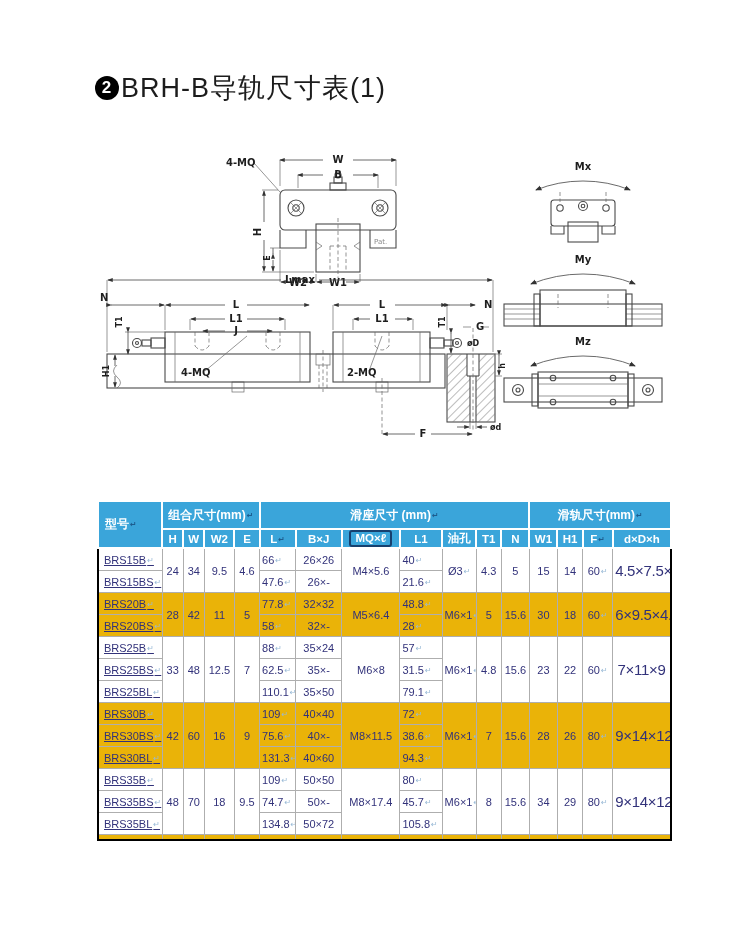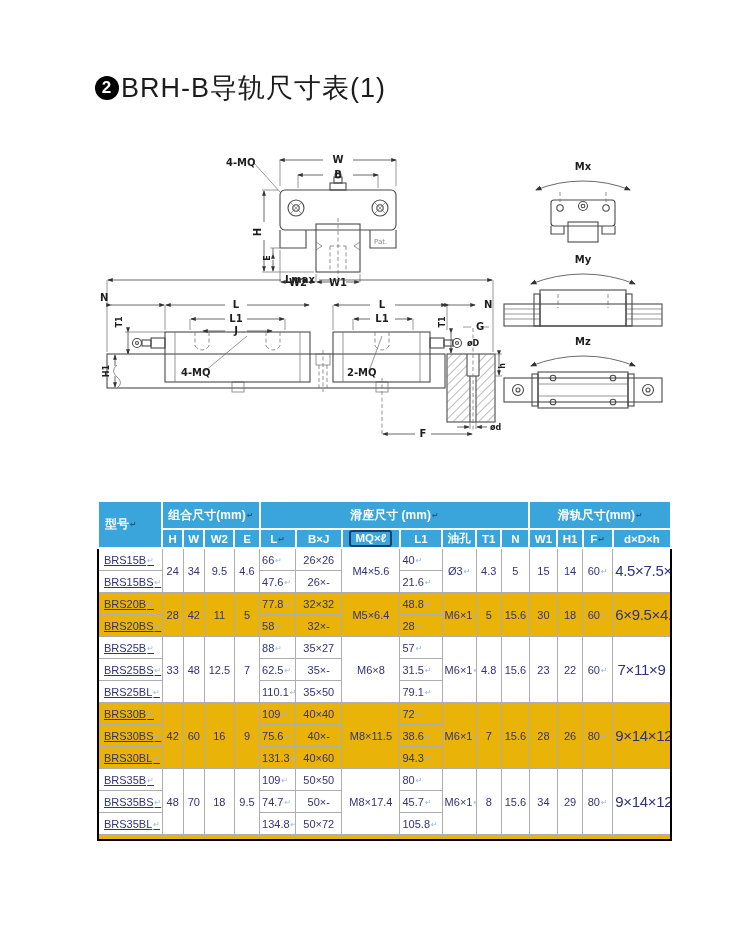--- a/index.html
+++ b/index.html
@@ -407,21 +407,21 @@
         <td class="rnum pm">28</td>
       </tr>
 
       <tr>
         <td class="model pm">BRS25B</td>
         <td rowspan="3">33</td>
         <td rowspan="3">48</td>
         <td rowspan="3">12.5</td>
         <td rowspan="3">7</td>
         <td class="rnum pm">88</td>
-        <td>35×27</td>
+        <td>35×24</td>
         <td rowspan="3">M6×8</td>
         <td class="rnum pm">57</td>
         <td rowspan="3" class="pm">M6×1</td>
         <td rowspan="3">4.8</td>
         <td rowspan="3">15.6</td>
         <td rowspan="3">23</td>
         <td rowspan="3">22</td>
         <td rowspan="3" class="pm">60</td>
         <td rowspan="3" class="ddh">7×11×9</td>
       </tr>

